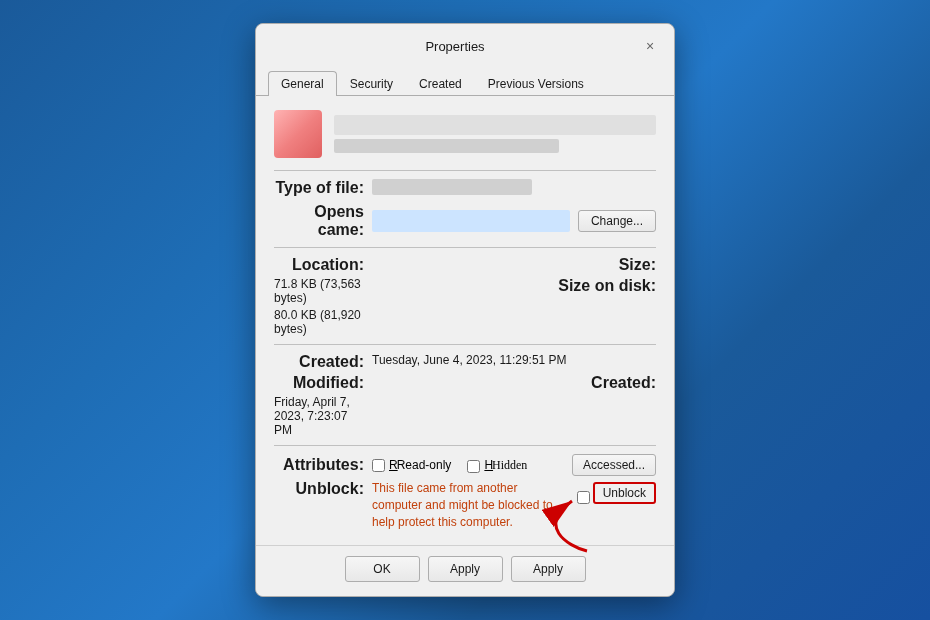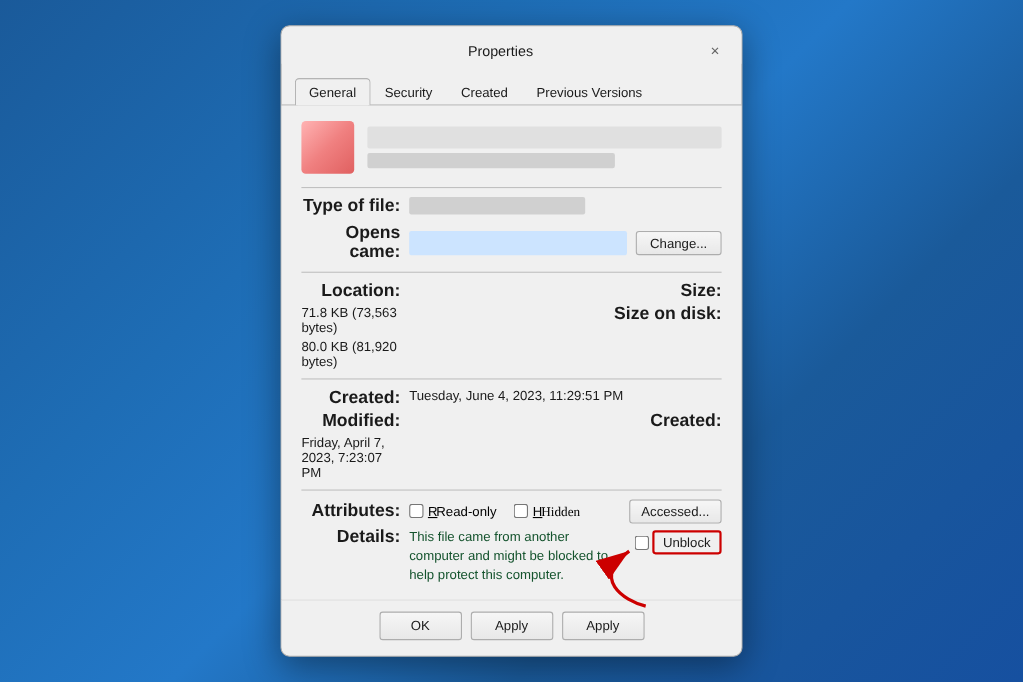--- a/index.html
+++ b/index.html
@@ -180,21 +180,21 @@
     }
 
     .attributes-row {
       display: flex;
       align-items: center;
       gap: 16px;
     }
 
     .checkbox-label {
       display: flex;
-      align-items: flex-start;
+      align-items: flex-end;
       gap: 4px;
       font-size: 12px;
       cursor: pointer;
     }
 
     .checkbox-label input[type="checkbox"] {
       width: 13px;
       height: 13px;
       cursor: pointer;
     }
@@ -209,21 +209,21 @@
       border: 1px solid #adadad;
       border-radius: 3px;
       background: linear-gradient(to bottom, #f6f6f6, #e8e8e8);
       cursor: pointer;
       color: #1a1a1a;
       margin-left: auto;
     }
 
     .security-text {
       font-size: 12px;
-      color: #14532d;
+      color: #c2410c;
       line-height: 1.4;
     }
 
     .unblock-btn {
       padding: 2px 8px;
       font-size: 12px;
       border: 2px solid #cc0000;
       border-radius: 3px;
       background: #f0f0f0;
       cursor: pointer;
@@ -352,25 +352,25 @@
         </label>
         <label class="checkbox-label">
           <input type="checkbox" style="">
           <span><span class="underline">H</span><span style="margin-left:-1px;font-family:Liberation Serif, serif;">Hidden</span></span>
         </label>
         <button class="advanced-btn">Accessed...</button>
       </div>
     </div>
 
     <div style="display:grid; grid-template-columns: 90px 1fr; gap: 3px 8px; align-items:start; position:relative;">
-      <div class="info-label">Details:</div>
+      <div class="info-label">Unblock:</div>
       <div style="display:flex; align-items:flex-start; gap:10px;">
         <div class="security-text" style="flex:1;">This file came from another computer and might be blocked to help protect this computer.</div>
         <div class="security-unblock-wrapper">
-          <div style="display:flex; align-items:center; gap:3px; margin-top: 2px;">
+          <div style="display:flex; align-items:flex-end; gap:3px; margin-top: 2px;">
             <input type="checkbox" style="width: 13px; height: 13px;">
             <button class="unblock-btn">Unblock</button>
           </div>
 
           <div class="arrow-svg-container">
             <svg width="80" height="60" viewBox="0 0 80 60" xmlns="http://www.w3.org/2000/svg">
               <defs>
                 <marker id="arrowhead" markerWidth="10" markerHeight="7" refX="10" refY="3.5" orient="auto">
                   <polygon points="0 0, 10 3.5, 0 7" fill="#cc0000"></polygon>
                 </marker>

